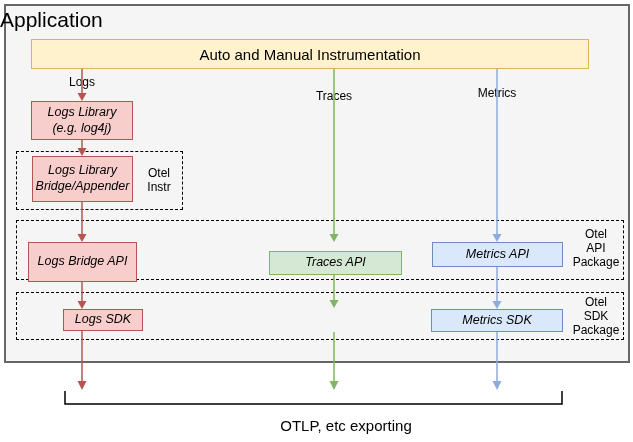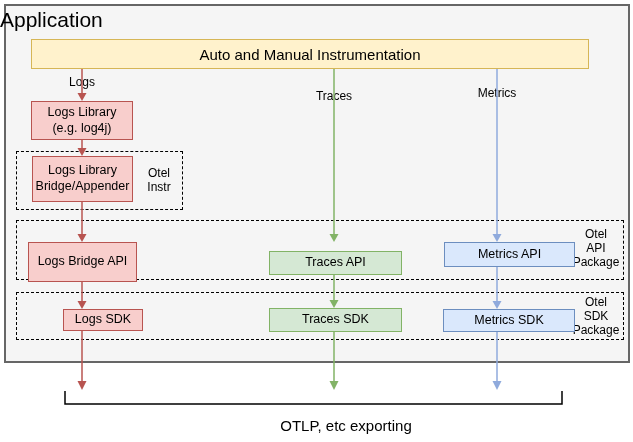--- a/index.html
+++ b/index.html
@@ -26,25 +26,25 @@
   .col-label {
     position:absolute; width:64px; text-align:center; font-size:12px; color:#000;
   }
   .lbl-logs    { left:50px;  top:75px; }
   .lbl-traces  { left:302px; top:89px; }
   .lbl-metrics { left:465px; top:86px; }
 
   .node {
     position:absolute; display:flex; align-items:center; justify-content:center;
     text-align:center; font-size:12.5px; line-height:1.25; white-space:pre-line;
-    border:1px solid; z-index:3;
+    border:1px solid; z-index:3;font-style:italic;
   }
   .pink  { background:var(--pink-fill);  border-color:var(--pink-border); }
   .green { background:var(--green-fill); border-color:var(--green-border); }
-  .blue  { background:var(--blue-fill);  border-color:var(--blue-border);margin-left:12px; }
+  .blue  { background:var(--blue-fill);  border-color:var(--blue-border); }
 
   .logs-library     { left:31px;  top:101px; width:102px; height:39px; }
   .logs-bridge-box  { left:32px;  top:156px; width:101px; height:46px; }
   .logs-bridge-api  { left:28px;  top:242px; width:109px; height:40px; }
   .traces-api       { left:269px; top:242px; width:133px; height:24px;margin-top:9px; }
   .metrics-api      { left:432px; top:242px; width:131px; height:25px; }
   .logs-sdk         { left:43px;  top:309px; width:80px;  height:22px;margin-left:20px; }
   .traces-sdk       { left:269px; top:308px; width:133px; height:24px; }
   .metrics-sdk      { left:431px; top:309px; width:132px; height:23px; }
 
@@ -136,21 +136,20 @@
   <div class="col-label lbl-metrics">Metrics</div>
 
   <div class="node pink logs-library">Logs Library
 (e.g. log4j)</div>
   <div class="node pink logs-bridge-box">Logs Library
 Bridge/Appender</div>
   <div class="node pink logs-bridge-api">Logs Bridge API</div>
   <div class="node pink logs-sdk">Logs SDK</div>
 
   <div class="node green traces-api">Traces API</div>
-  <div class="node green traces-sdk">Traces SDK</div>
 
   <div class="node blue metrics-api">Metrics API</div>
   <div class="node blue metrics-sdk">Metrics SDK</div>
 
   <div class="grp-label lbl-instr">Otel
 Instr</div>
   <div class="grp-label lbl-api">Otel
 API
 Package</div>
   <div class="grp-label lbl-sdk">Otel

